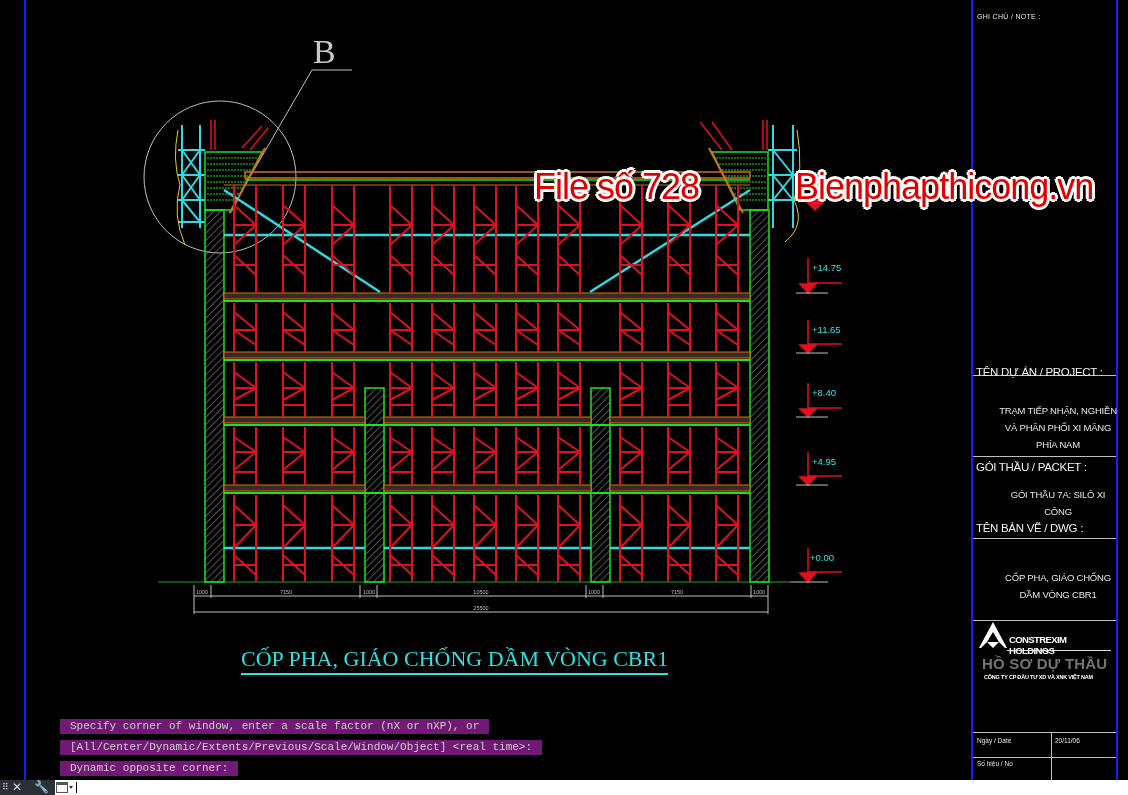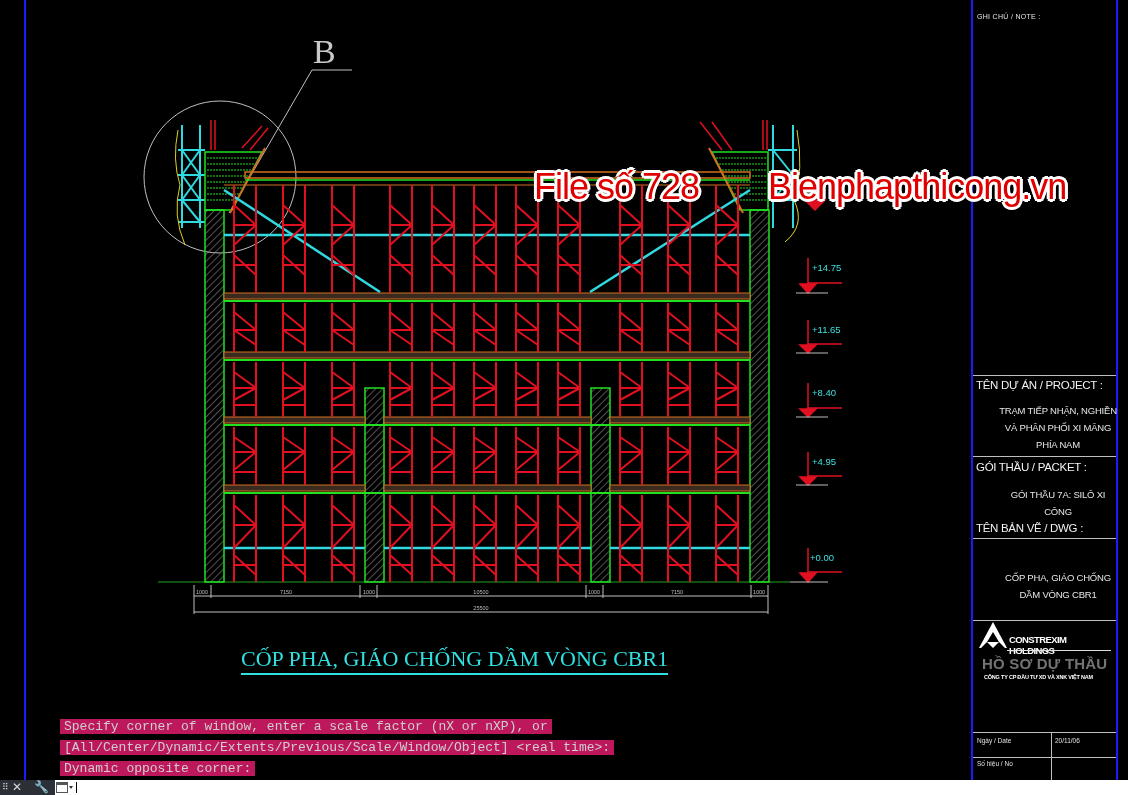--- a/index.html
+++ b/index.html
@@ -15,25 +15,25 @@
   .logo-name { position:absolute; left:32px; top:14px; color:#fff; font-size:9.5px; font-weight:bold; letter-spacing:-0.6px; }
   .logo-bar { position:absolute; left:30px; top:30px; width:104px; height:1px; background:#ddd; }
   .logo-title { position:absolute; left:5px; top:35px; color:#737373; font-size:15px; font-weight:bold; letter-spacing:0.2px; }
   .logo-sub { position:absolute; left:7px; top:54px; color:#fff; font-size:5.5px; font-weight:bold; letter-spacing:-0.2px; }
   .tb-cell { position:absolute; color:#e0e0e0; font-size:6.5px; }
   .vsep { position:absolute; width:1px; background:#bfbfbf; }
   .left-border { position:absolute; left:24px; top:0; width:2px; height:780px; background:#1a1aff; }
   .drawing-title { position:absolute; left:241px; top:646px; color:#30e0e0; font-family:"Liberation Serif", serif; font-size:22px; letter-spacing:0px; border-bottom:2px solid #30e0e0; padding-bottom:1px; line-height:26px; white-space:nowrap; }
   .label-b { position:absolute; left:313px; top:33px; color:#c8c8c8; font-family:"Liberation Serif", serif; font-size:34px; }
   .level { position:absolute; color:#40e0e0; font-size:9.5px; }
-  .cmd-line { position:absolute; left:60px; font-family:"Liberation Mono", monospace; font-size:13px; color:#cfcfcf; background:#be185d; padding:0 4px; line-height:15px; white-space:pre; }
+  .cmd-line { position:absolute; left:60px; font-family:"Liberation Mono", monospace; font-size:11px; color:#cfcfcf; background:#701a75; padding:0 10px; line-height:15px; white-space:pre; }
   .watermark { position:absolute; color:#e00000; font-family:"Liberation Sans", sans-serif; white-space:nowrap;
      text-shadow: 3px 0 #fff, -3px 0 #fff, 0 3px #fff, 0 -3px #fff, 2px 2px #fff, -2px -2px #fff, 2px -2px #fff, -2px 2px #fff; }
   .wm-file { left:534px; top:166px; font-size:36px; letter-spacing:-1px; }
-  .wm-site { left:768px; top:166px; font-size:36px; letter-spacing:-1px; }
+  .wm-site { left:768px; top:166px; font-size:36px; letter-spacing:-1px;padding-left:27px; }
   .wm-zalo { left:33px; top:722px; font-size:38px; letter-spacing:-1.5px; }
   .bottom-bar { position:absolute; left:0; top:780px; width:1128px; height:15px; background:#fff; }
   .bb-dark { position:absolute; left:0; top:0; width:55px; height:15px; background:#2b2f36; }
   .bb-icon { position:absolute; top:0; height:15px; color:#d8d8d8; font-size:12px; line-height:15px; }
   .bb-prompt { position:absolute; left:56px; top:2px; width:18px; height:11px; }
 </style>
 </head>
 <body>
 
 <div class="canvas">
@@ -281,21 +281,21 @@
   <div class="level" style="left:812px; top:387px;">+8.40</div>
   <div class="level" style="left:812px; top:456px;">+4.95</div>
   <div class="level" style="left:810px; top:552px;">+0.00</div>
 
   <div class="drawing-title">CỐP PHA, GIÁO CHỐNG DẦM VÒNG CBR1</div>
 
   <div class="title-block">
     <div class="tb-note">GHI CHÚ / NOTE :</div>
 
     <div class="tb-sep" style="top:375px;"></div>
-    <div class="tb-head" style="top:379px;">TÊN DỰ ÁN / PROJECT :</div>
+    <div class="tb-head" style="top:366px;">TÊN DỰ ÁN / PROJECT :</div>
     <div class="tb-body" style="top:402px;">
       <div>TRẠM TIẾP NHẬN, NGHIỀN</div>
       <div>VÀ PHÂN PHỐI XI MĂNG</div>
       <div>PHÍA NAM</div>
     </div>
 
     <div class="tb-sep" style="top:456px;"></div>
     <div class="tb-head" style="top:461px;">GÓI THẦU / PACKET :</div>
     <div class="tb-body" style="top:486px;">
       <div>GÓI THẦU 7A: SILÔ XI</div>

